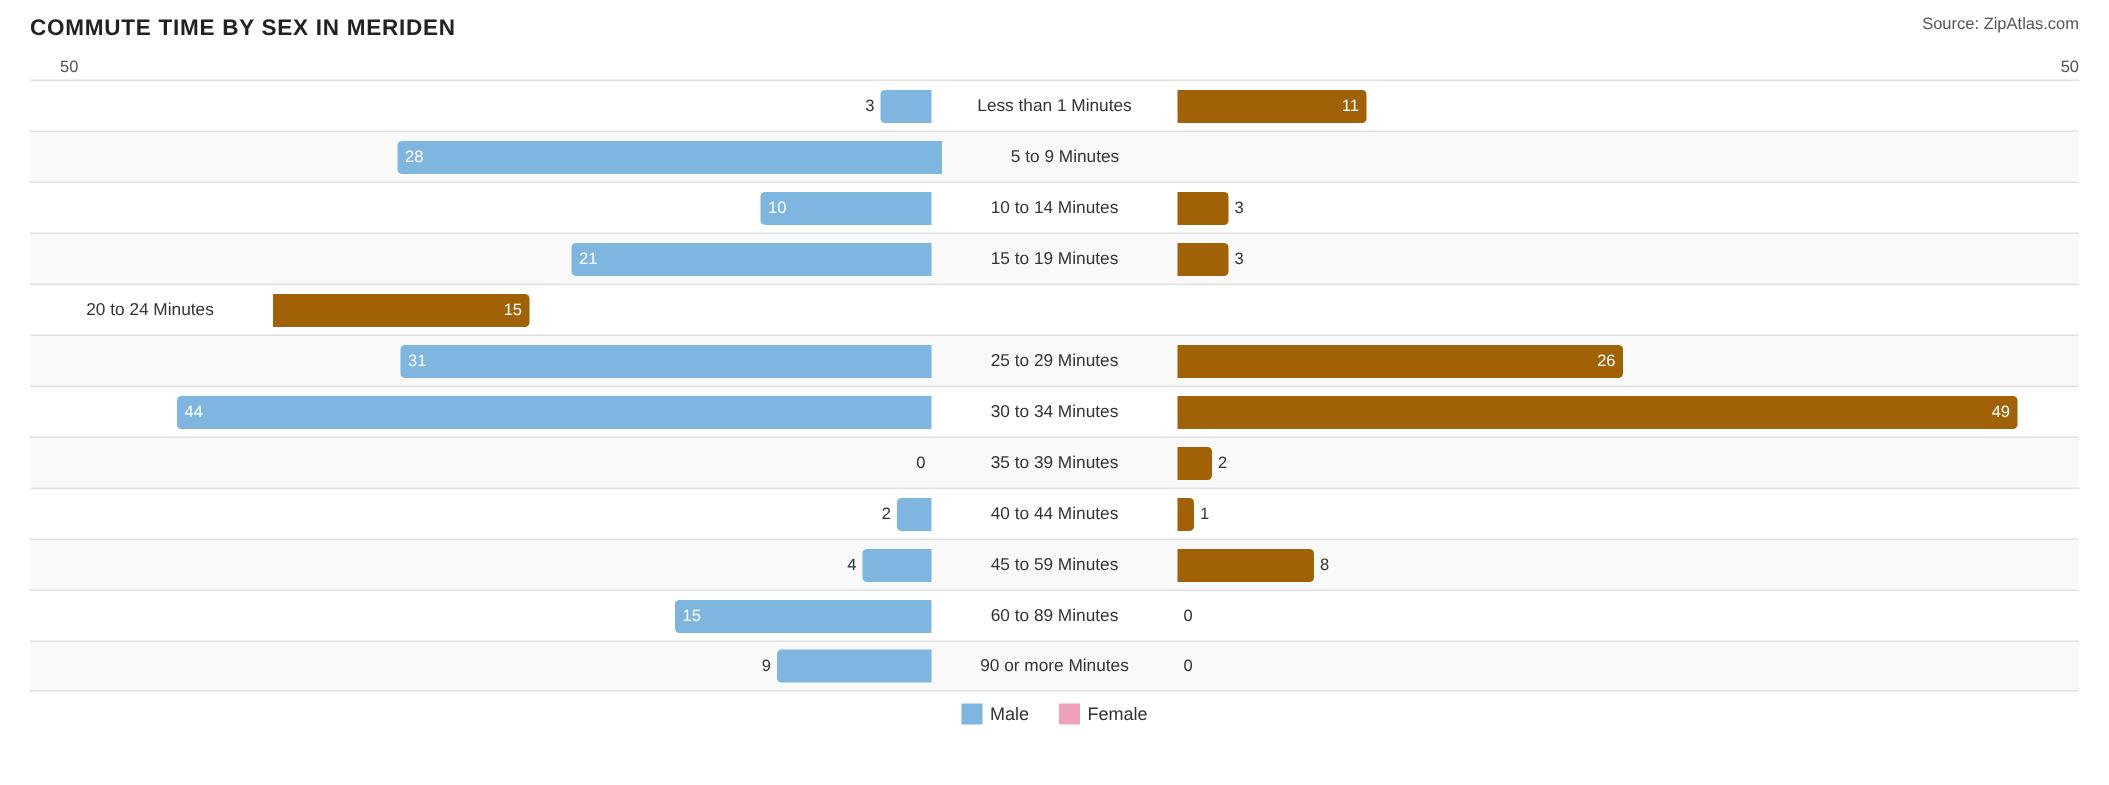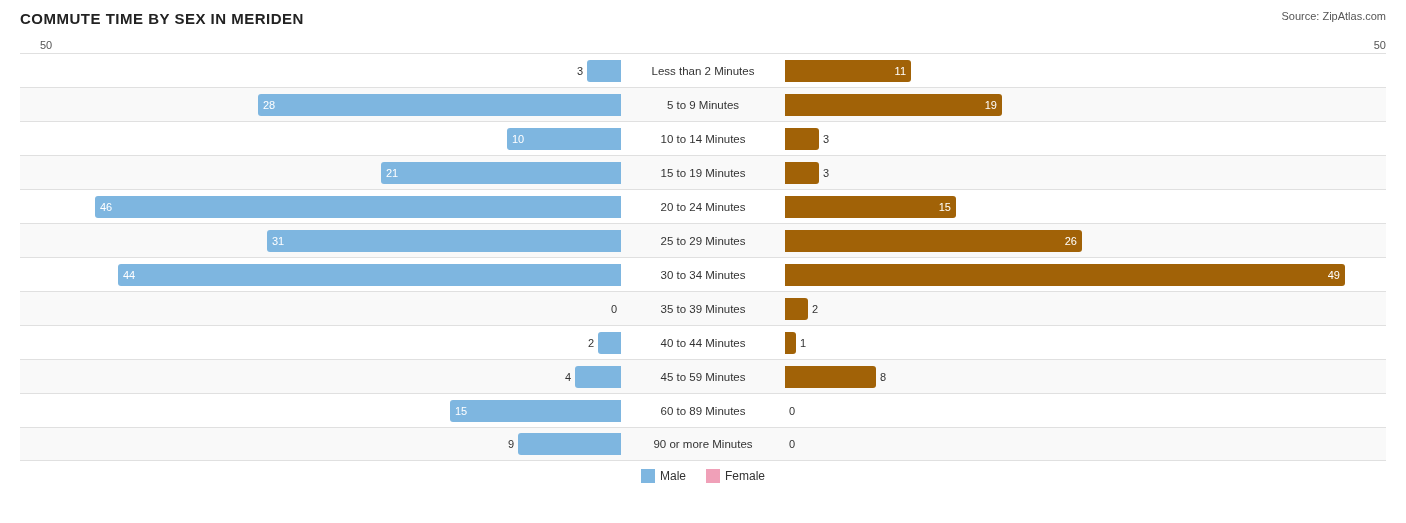--- a/index.html
+++ b/index.html
@@ -166,42 +166,36 @@
 
 <div class="chart-area" id="chart-rows">
 
 <div class="row row-bg">
     <div class="left-side">
       <span class="val-male-outside">3</span>
       <div class="bar-male" style="width:34px;">
         
       </div>
     </div>
-  <div class="center-label">Less than 2 Minutes</div>
+  <div class="center-label">Less than 1 Minutes</div>
     <div class="right-side">
       <div class="bar-female" style="width:126px;">
         <span class="val-female-inside">11</span>
       </div>
 
     </div>
   </div>
     <div class="row row-bg-alt">
     <div class="left-side">
 
       <div class="bar-male" style="width:363px;">
         <span class="val-male-inside">28</span>
       </div>
     </div>
   <div class="center-label">5 to 9 Minutes</div>
-    <div class="right-side">
-      <div class="bar-female" style="width:217px;">
-        <span class="val-female-inside">19</span>
-      </div>
-
-    </div>
   </div>
     <div class="row row-bg">
     <div class="left-side">
 
       <div class="bar-male" style="width:114px;">
         <span class="val-male-inside">10</span>
       </div>
     </div>
   <div class="center-label">10 to 14 Minutes</div>
     <div class="right-side">
@@ -220,26 +214,20 @@
     </div>
   <div class="center-label">15 to 19 Minutes</div>
     <div class="right-side">
       <div class="bar-female" style="width:34px;">
         
       </div>
       <span class="val-female-outside">3</span>
     </div>
   </div>
     <div class="row row-bg">
-    <div class="left-side">
-
-      <div class="bar-male" style="width:526px;">
-        <span class="val-male-inside">46</span>
-      </div>
-    </div>
   <div class="center-label">20 to 24 Minutes</div>
     <div class="right-side">
       <div class="bar-female" style="width:171px;">
         <span class="val-female-inside">15</span>
       </div>
 
     </div>
   </div>
     <div class="row row-bg-alt">
     <div class="left-side">

